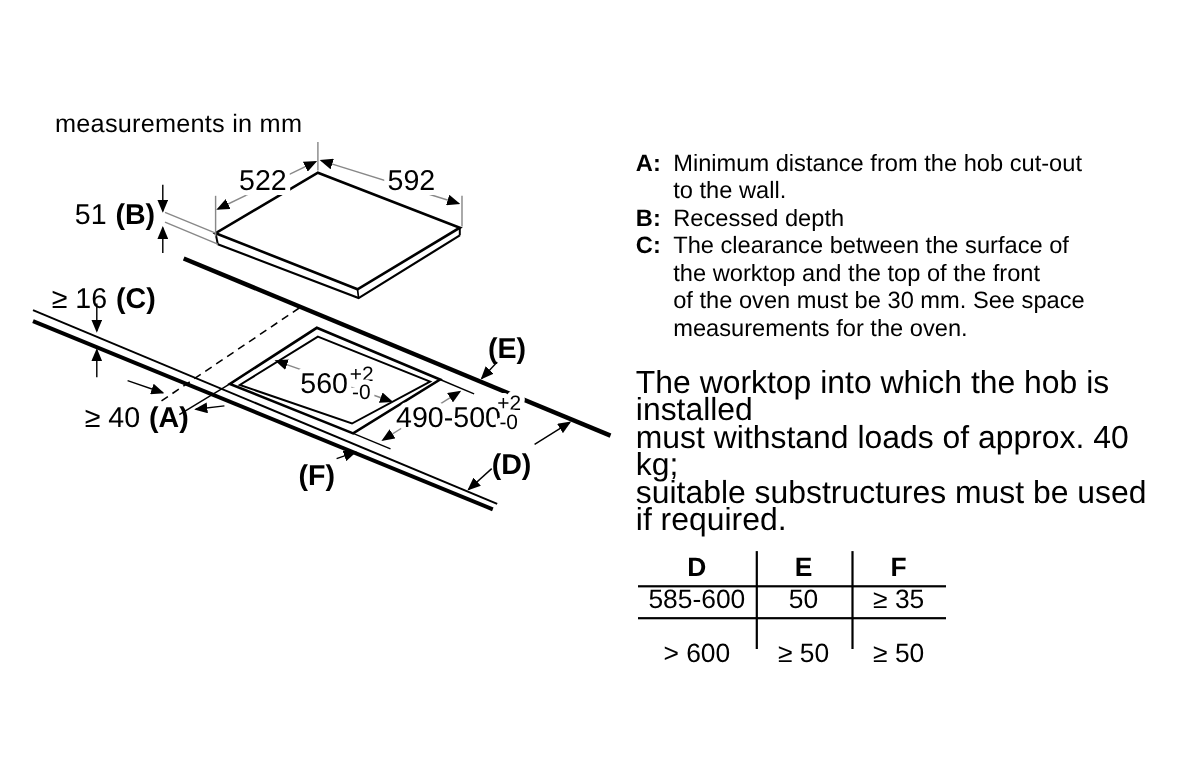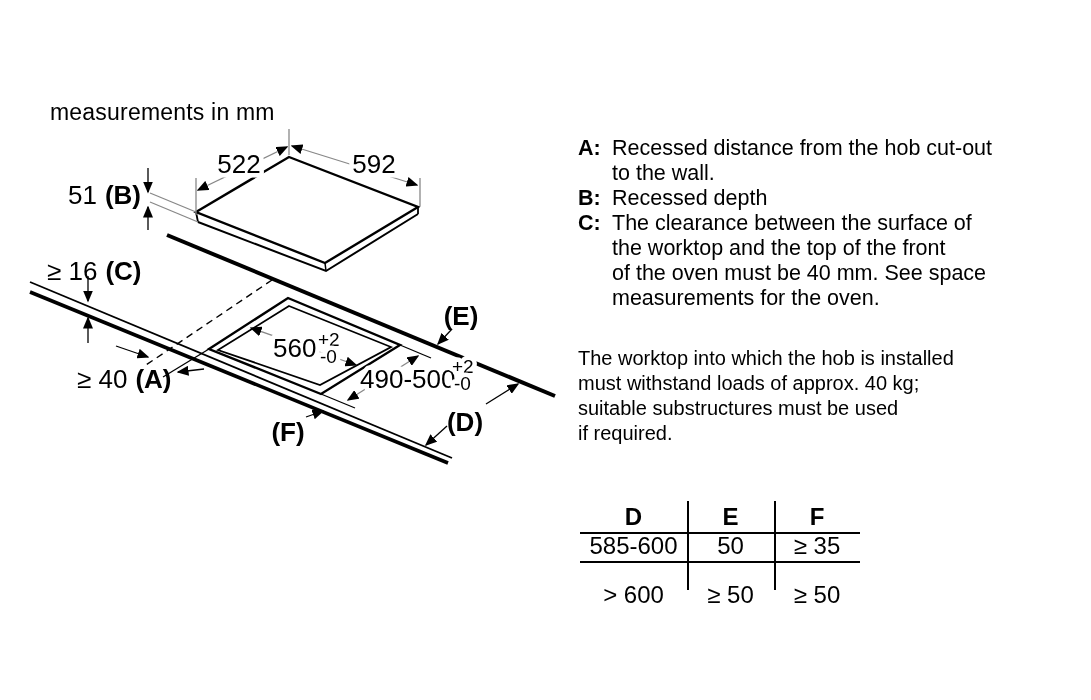--- a/index.html
+++ b/index.html
@@ -9,21 +9,21 @@
   }
   .abs{position:absolute;}
   #title{left:50px;top:99px;font-size:23px;letter-spacing:0.2px;}
   #diagram-svg{left:0;top:0;}
 
   
   #defs{left:578px;top:136px;font-size:21.5px;line-height:25px;width:480px;}
   .def{position:relative;padding-left:34px;}
   .term{position:absolute;left:0;top:0;font-weight:bold;}
   
-  #note{left:578px;top:346px;font-size:20px;line-height:25px;width:480px;}
+  #note{left:578px;top:336px;font-size:29px;line-height:25px;width:480px;}
 
   
   #spec-table{left:580px;top:501px;width:280px;}
   .t-row{display:flex;align-items:center;}
   .t-row.hdr{height:31px;font-weight:bold;}
   .t-row.r1{height:28px;}
   .t-row.r2{height:30px;margin-top:20px;}
   .t-cell{text-align:center;font-size:24px;}
   .c0{width:107px;} .c1{width:87px;} .c2{width:86px;}
   .hline{position:absolute;left:0;width:280px;height:2px;background:#000;}
@@ -117,32 +117,32 @@
     <text class="dim b" x="465" y="431" text-anchor="middle">(D)</text>
     <text class="dim b" x="288" y="441" text-anchor="middle">(F)</text>
   </g>
 </svg>
 
 <div id="title" class="abs">measurements in mm</div>
 
 <div id="defs" class="abs">
   <div class="def">
     <span class="term">A:</span>
-    <div>Recessed distance from the hob cut-out</div>
+    <div>Minimum distance from the hob cut-out</div>
     <div>to the wall.</div>
   </div>
   <div class="def">
     <span class="term">B:</span>
     <div>Recessed depth</div>
   </div>
   <div class="def">
     <span class="term">C:</span>
     <div>The clearance between the surface of</div>
     <div>the worktop and the top of the front</div>
-    <div>of the oven must be 40 mm. See space</div>
+    <div>of the oven must be 30 mm. See space</div>
     <div>measurements for the oven.</div>
   </div>
 </div>
 
 <div id="note" class="abs">
   <div>The worktop into which the hob is installed</div>
   <div>must withstand loads of approx. 40 kg;</div>
   <div>suitable substructures must be used</div>
   <div>if required.</div>
 </div>

